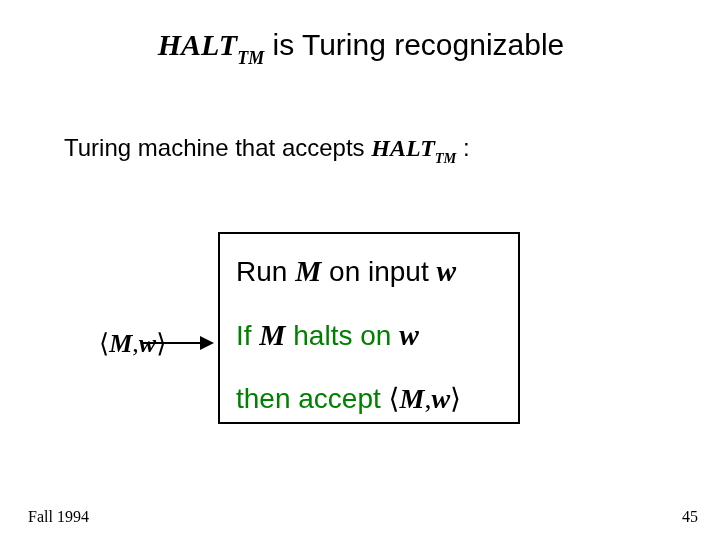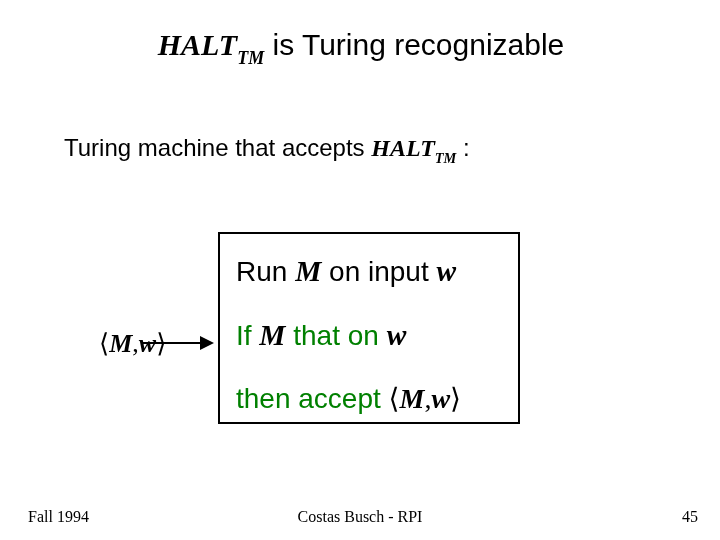--- a/index.html
+++ b/index.html
@@ -157,24 +157,23 @@
     <span class="ang">⟨</span><span class="var">M</span><span class="ang">,</span><span class="var">w</span><span class="ang">⟩</span>
   </div>
 
   <div class="arrow"></div>
 
   <div class="algo-box">
     <div class="algo-line">
       <span>Run  </span><span class="mvar">M</span><span>  on input  </span><span class="mvar">w</span>
     </div>
     <div class="algo-line">
-      <span class="green">If  </span><span class="mvar">M</span><span class="green">  that on  </span><span class="mvar">w</span>
+      <span class="green">If  </span><span class="mvar">M</span><span class="green">  halts on  </span><span class="mvar">w</span>
     </div>
     <div class="algo-line">
       <span class="green">then accept  </span><span class="angle-tuple"><span class="ang">⟨</span><span class="var">M</span><span class="ang">,</span><span class="var">w</span><span class="ang">⟩</span></span>
     </div>
   </div>
 
   <div class="footer-left">Fall 1994</div>
-  <div class="footer-center">Costas Busch - RPI</div>
   <div class="footer-right">45</div>
 
 </div>
 
 </body></html>

